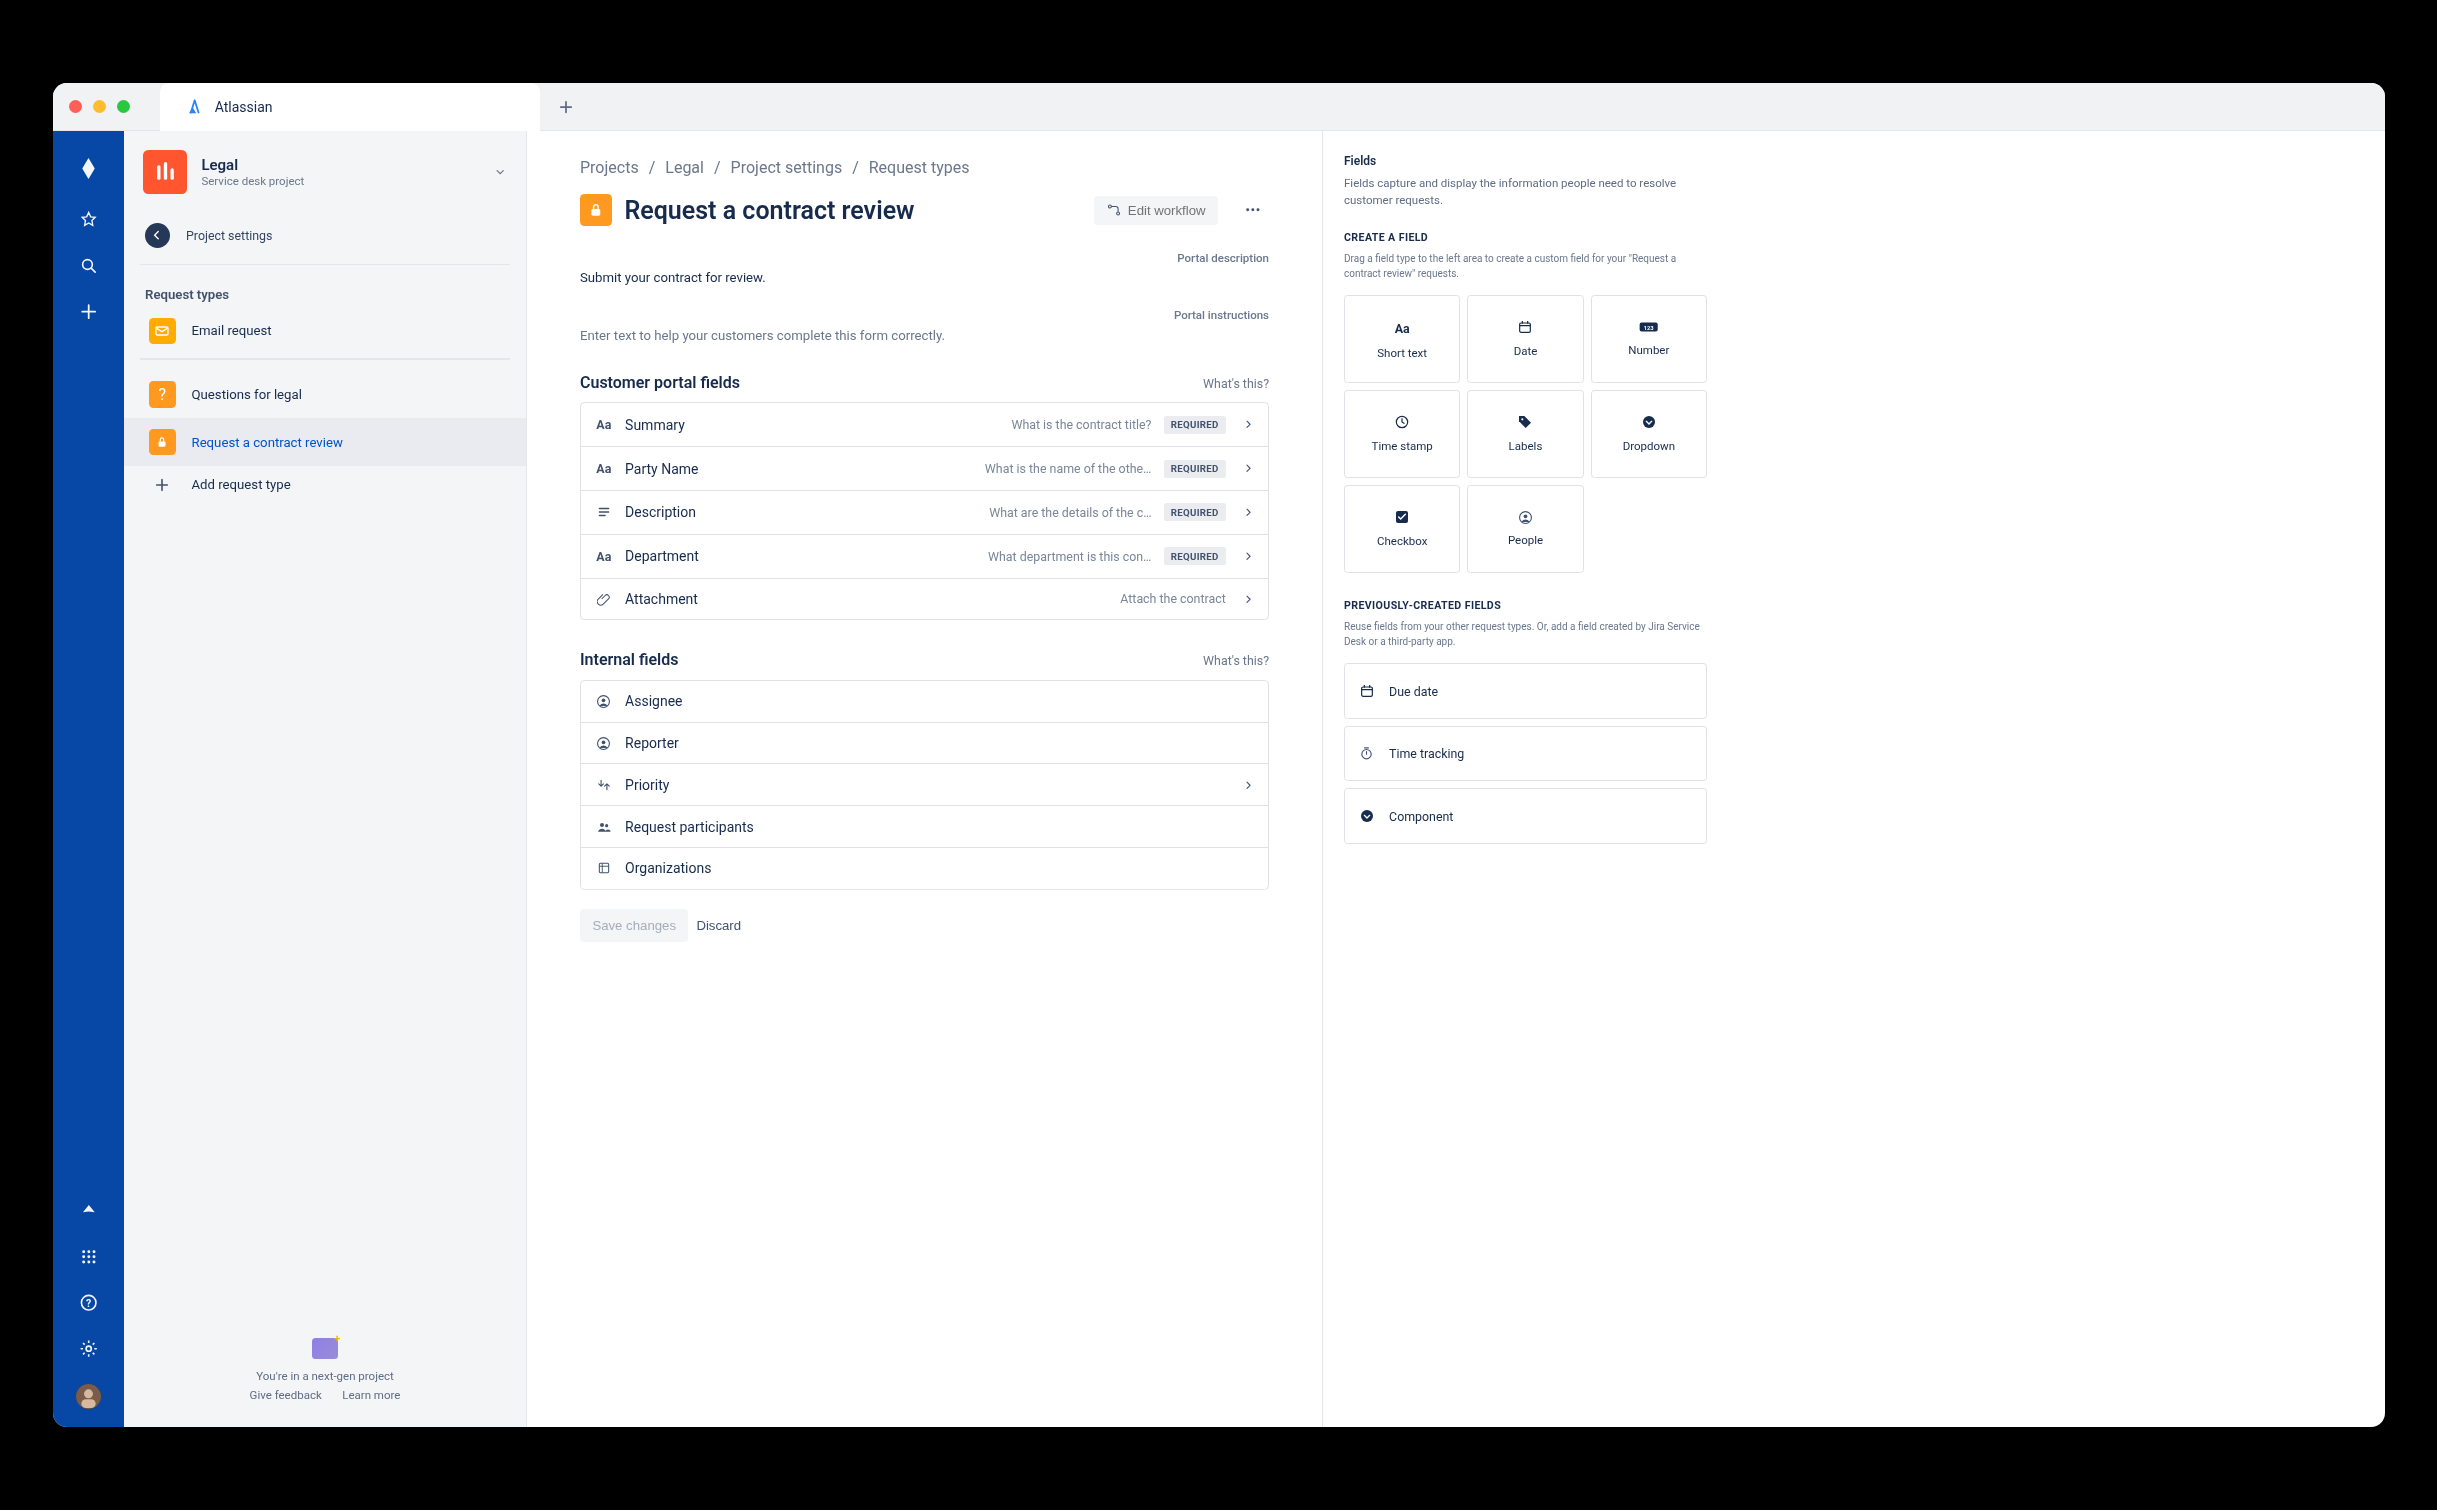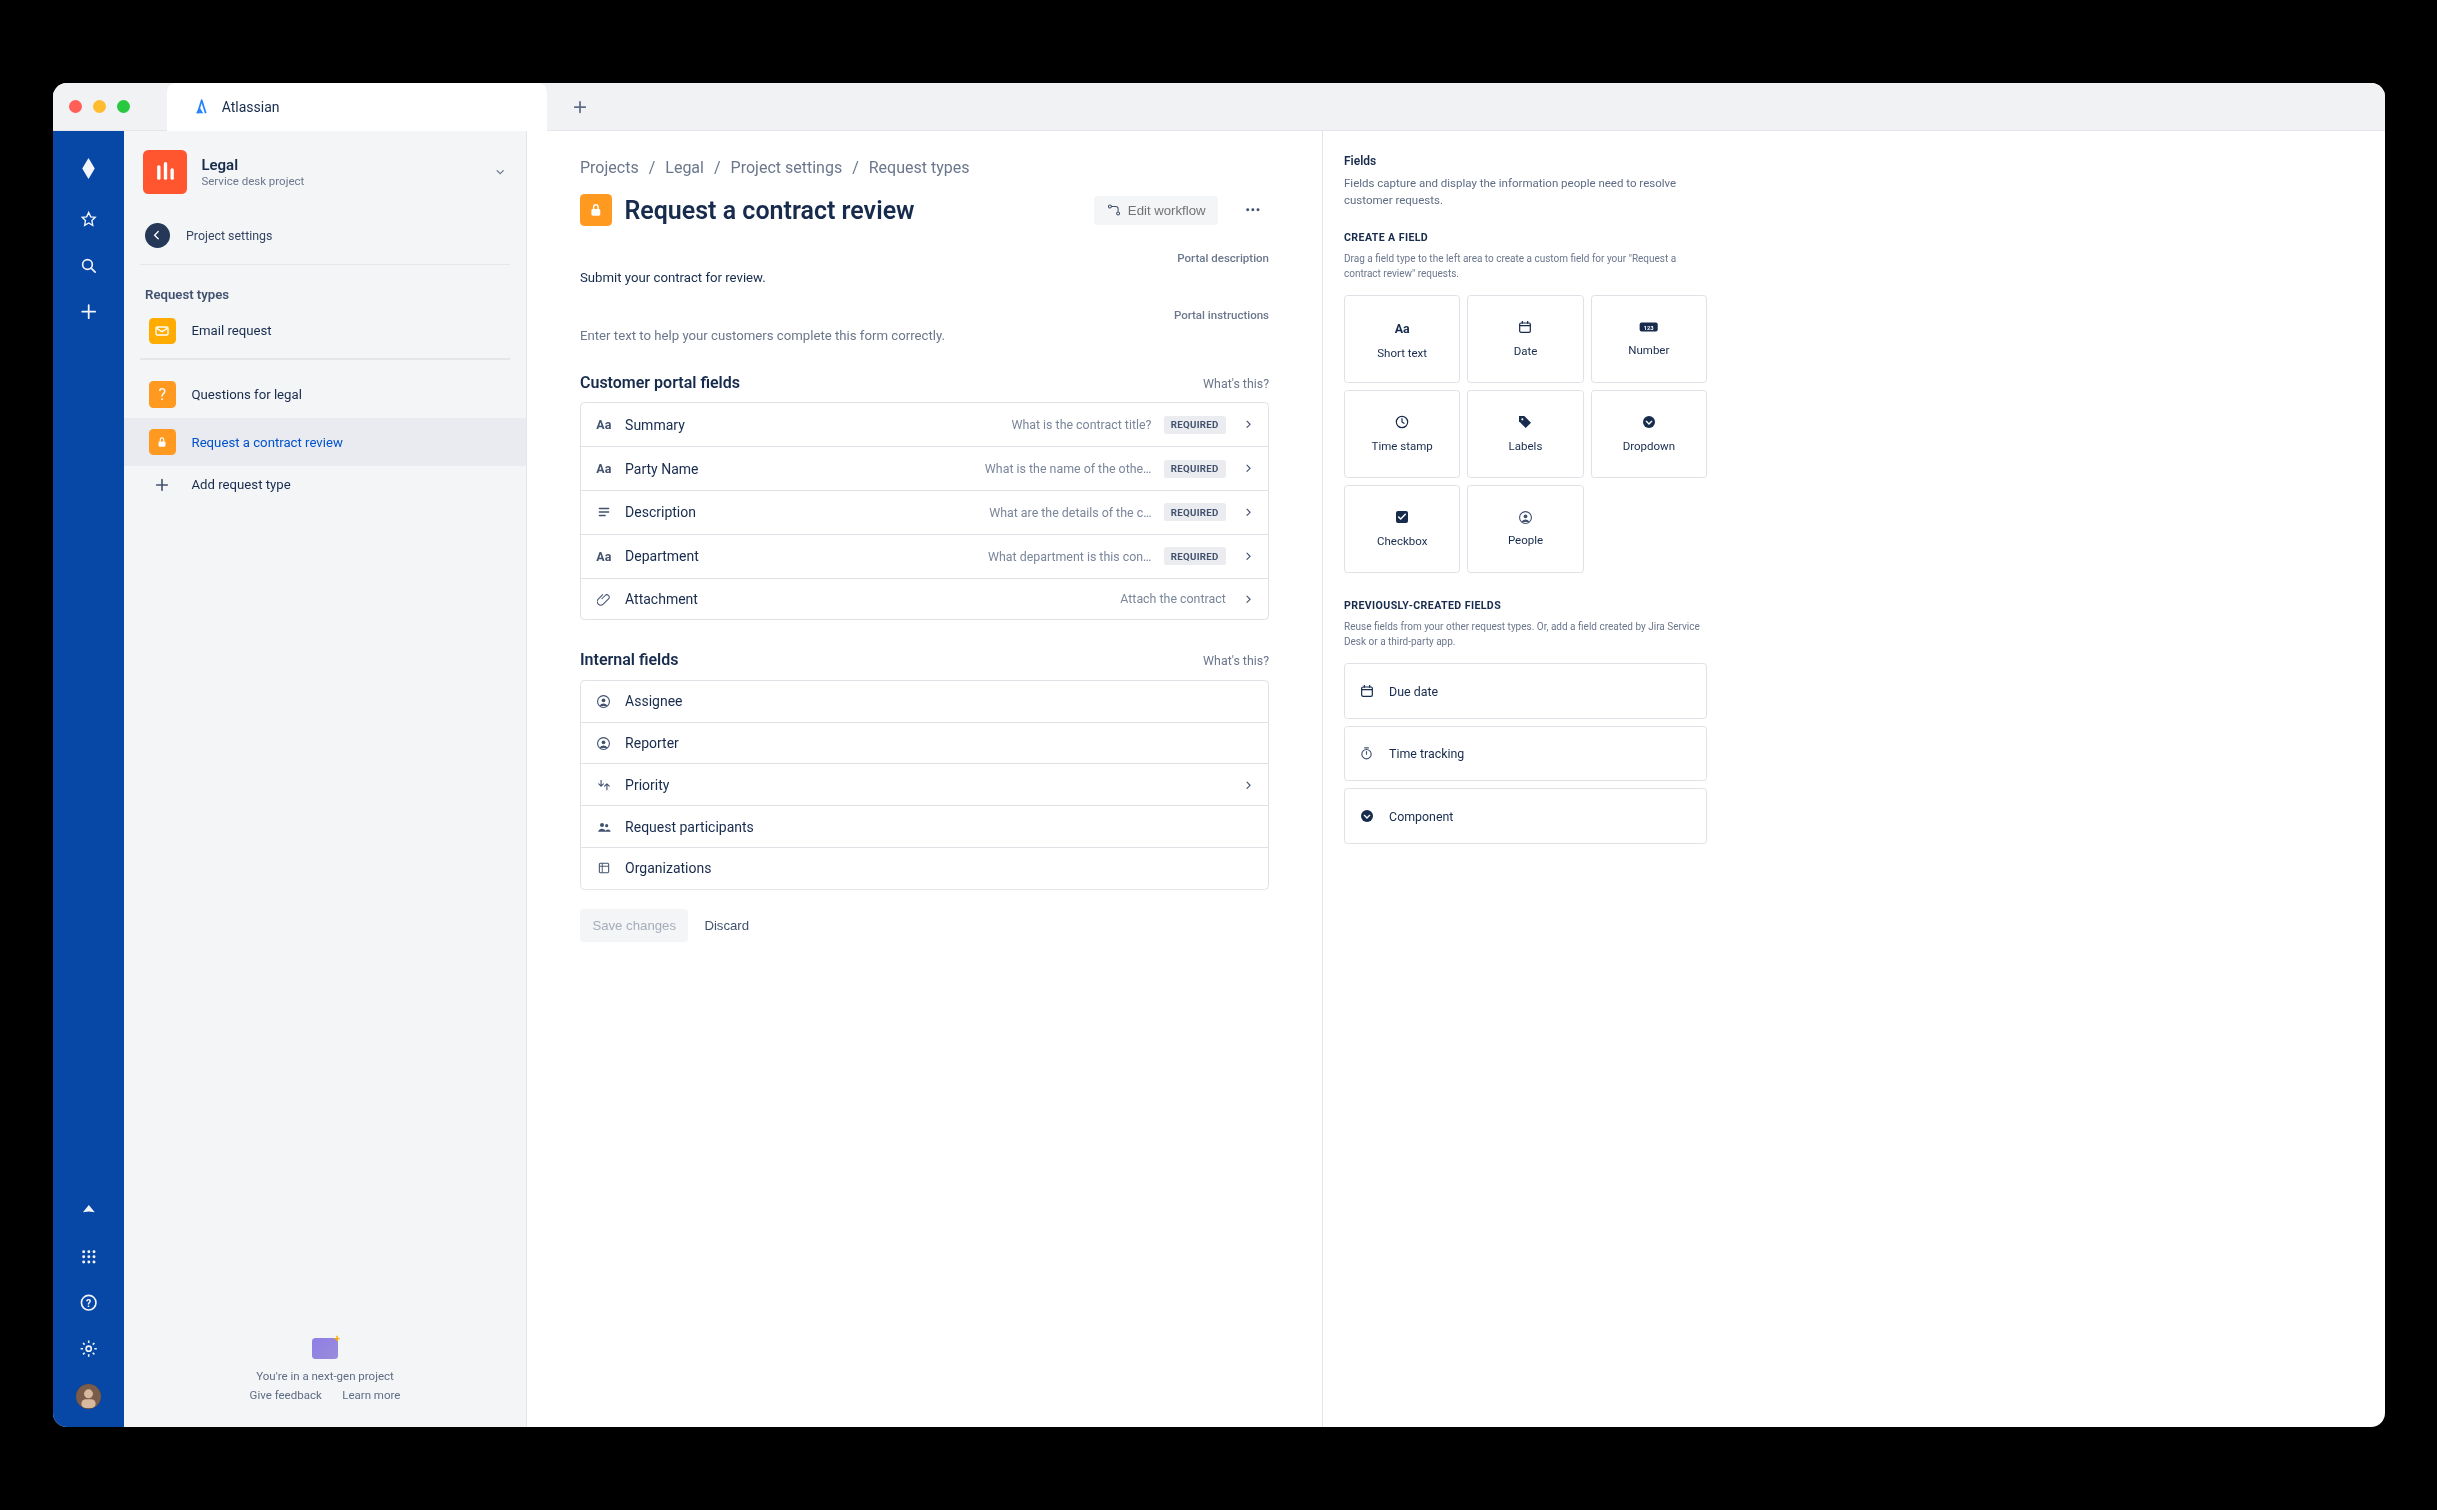--- a/index.html
+++ b/index.html
@@ -9,21 +9,21 @@
   display: flex; align-items: center; justify-content: center;
   width: 2438px; height: 1510px;
 }
 .app-window {
   width: 2332px; height: 1344px; border-radius: 14px; overflow: hidden; background: #fff;
   position: relative;
   transform: scale(1); transform-origin: center;
 }
 .titlebar {
   height: 48px; background: #F1F2F4; display: flex; align-items: center;
-  padding: 0 16px; gap: 7px; border-bottom: 0.9px solid #E4E6EA;
+  padding: 0 16px; border-bottom: 0.9px solid #E4E6EA;
 }
 .traffic { display: flex; gap: 10.6px; }
 .dot { width: 13.2px; height: 13.2px; border-radius: 50%; }
 .dot.red { background:#FF5F57; } .dot.yellow{background:#FEBC2E;} .dot.green{background:#28C940;}
 .tab { margin-left: 30px; background:#fff; height:48px; display:flex; align-items:center; gap:10.6px;
   padding: 0 25px; border-radius: 8.8px 8.8px 0 0; min-width: 380px; }
 .tab svg { width:19.4px; height:19.4px; }
 .tab-title { font-size: 14px; }
 .plus { margin-left: 19.4px; color:#5E6C84; font-size:21px; }
 
@@ -77,21 +77,21 @@
 .sec-head h3 { font-size:16px; font-weight:600; color:#172B4D;}
 .sec-head a { color:#6B778C; font-size:12.4px; text-decoration:none; }
 .field-list { border:0.9px solid #DFE1E6; border-radius:4.4px; background:#fff; }
 .field-row { display:flex; align-items:center; gap:12.4px; padding:12.4px 14px; border-bottom:0.9px solid #DFE1E6; cursor:pointer;}
 .field-row:last-child { border-bottom:none; }
 .field-row .ico { width:17.7px; display:flex; justify-content:center; color:#42526E; font-weight:600; font-size:12.4px;}
 .field-row .fname { flex:0 0 auto; font-size:14px; }
 .field-row .helper { flex:1; text-align:right; color:#7A869A; font-size:12.4px; overflow:hidden; text-overflow:ellipsis; white-space:nowrap; }
 .badge { background:#EBECF0; color:#42526E; font-size:9.7px; font-weight:700; padding:3.5px 7px; border-radius:2.6px; letter-spacing:0.3px;}
 .chev { color:#42526E; padding-left:5.3px; }
-.footer-actions { padding: 25px 0 17.7px 0; display:flex; gap:16px; background: linear-gradient(180deg, rgba(255,255,255,0) 0%, #fff 40%); position:sticky; bottom:0;}
+.footer-actions { padding: 25px 0 17.7px 0; display:flex; gap:8px; background: linear-gradient(180deg, rgba(255,255,255,0) 0%, #fff 40%); position:sticky; bottom:0;}
 .btn-subtle { background:#F4F5F7; color:#A5ADBA; border:none; padding:8.8px 12.4px; border-radius:3.5px; font-size:13.2px; }
 .btn-link { background:none; border:none; color:#42526E; font-size:13.2px; cursor:pointer; }
 
 .right { width:406px; border-left:0.9px solid #E4E6EA; padding: 23px 21px; overflow-y:auto;}
 .right h2 { font-size:12px; font-weight:600; margin-bottom:7px; }
 .right .desc { color:#5E6C84; font-size:11.5px; line-height:1.5; margin-bottom:21px; }
 .right h4 { font-size:10.6px; letter-spacing:0.4px; font-weight:700; color:#172B4D; margin-bottom:7px; }
 .right .subdesc { color:#6B778C; font-size:10px; line-height:1.5; margin-bottom:14px; }
 .field-grid { display:grid; grid-template-columns: repeat(3, 1fr); gap:7px; margin-bottom:26.5px;}
 .field-card { border:0.9px solid #DFE1E6; border-radius:3.5px; height:88px; display:flex; flex-direction:column; align-items:center; justify-content:center; gap:8.8px; cursor:grab; background:#fff;}

